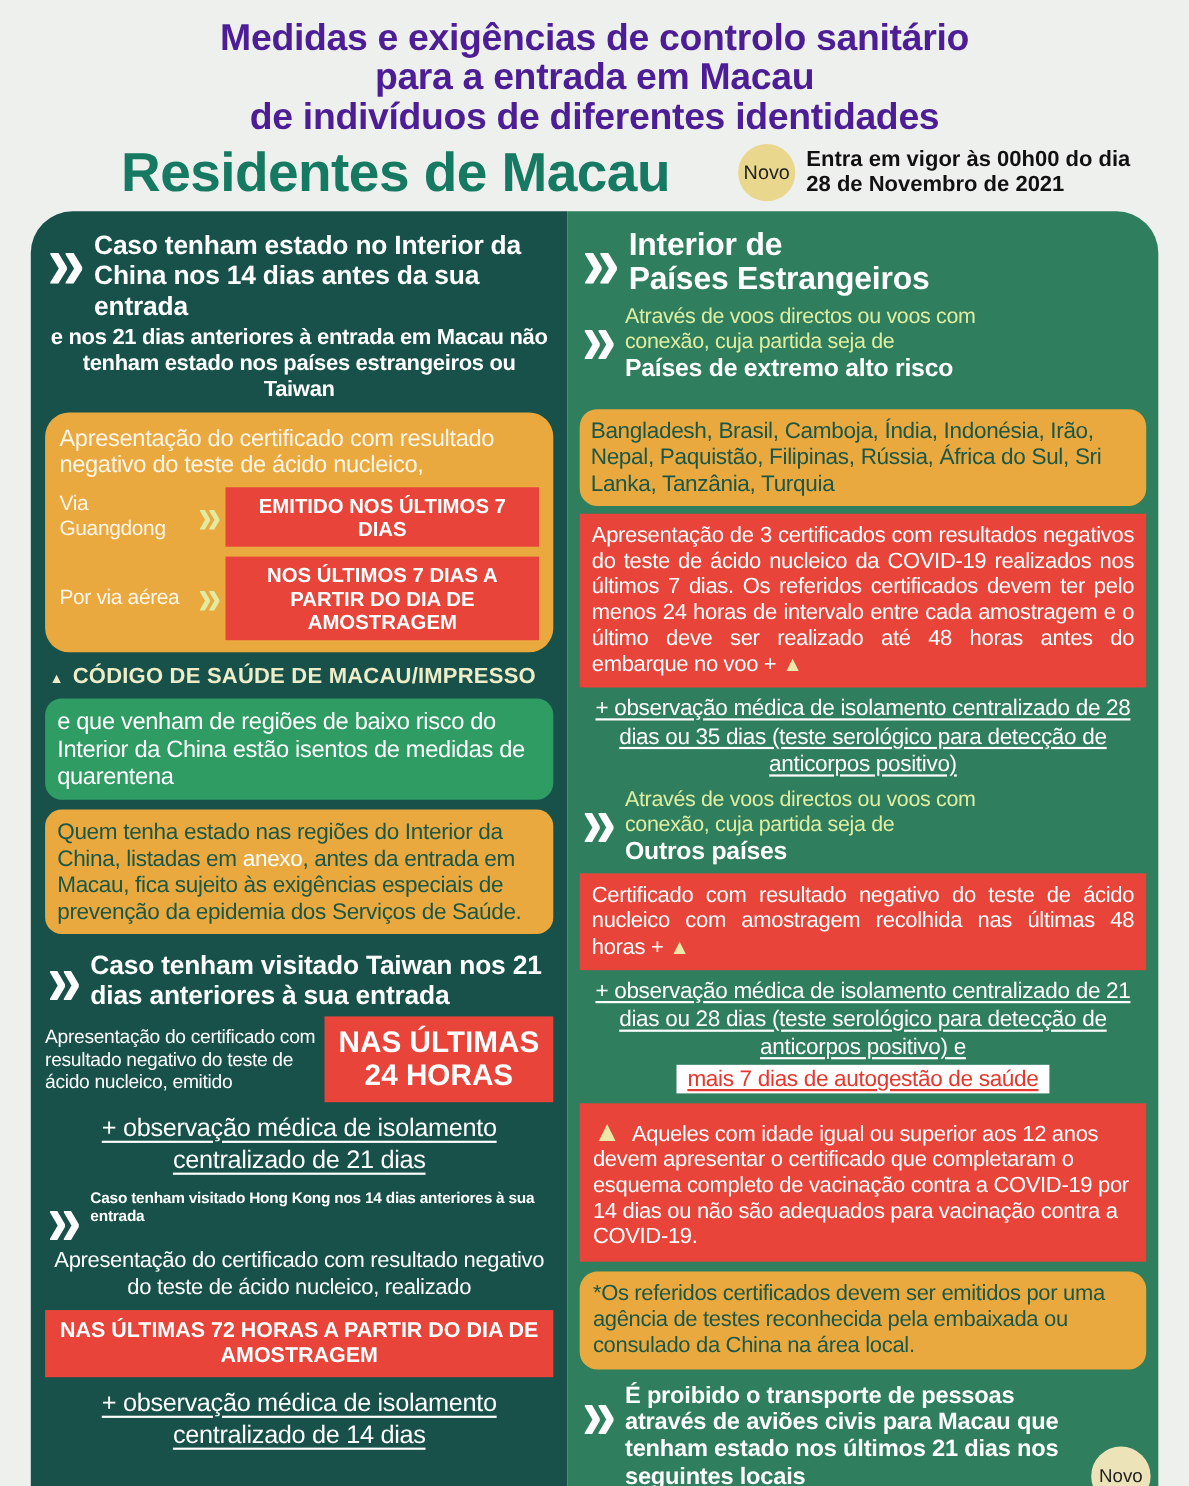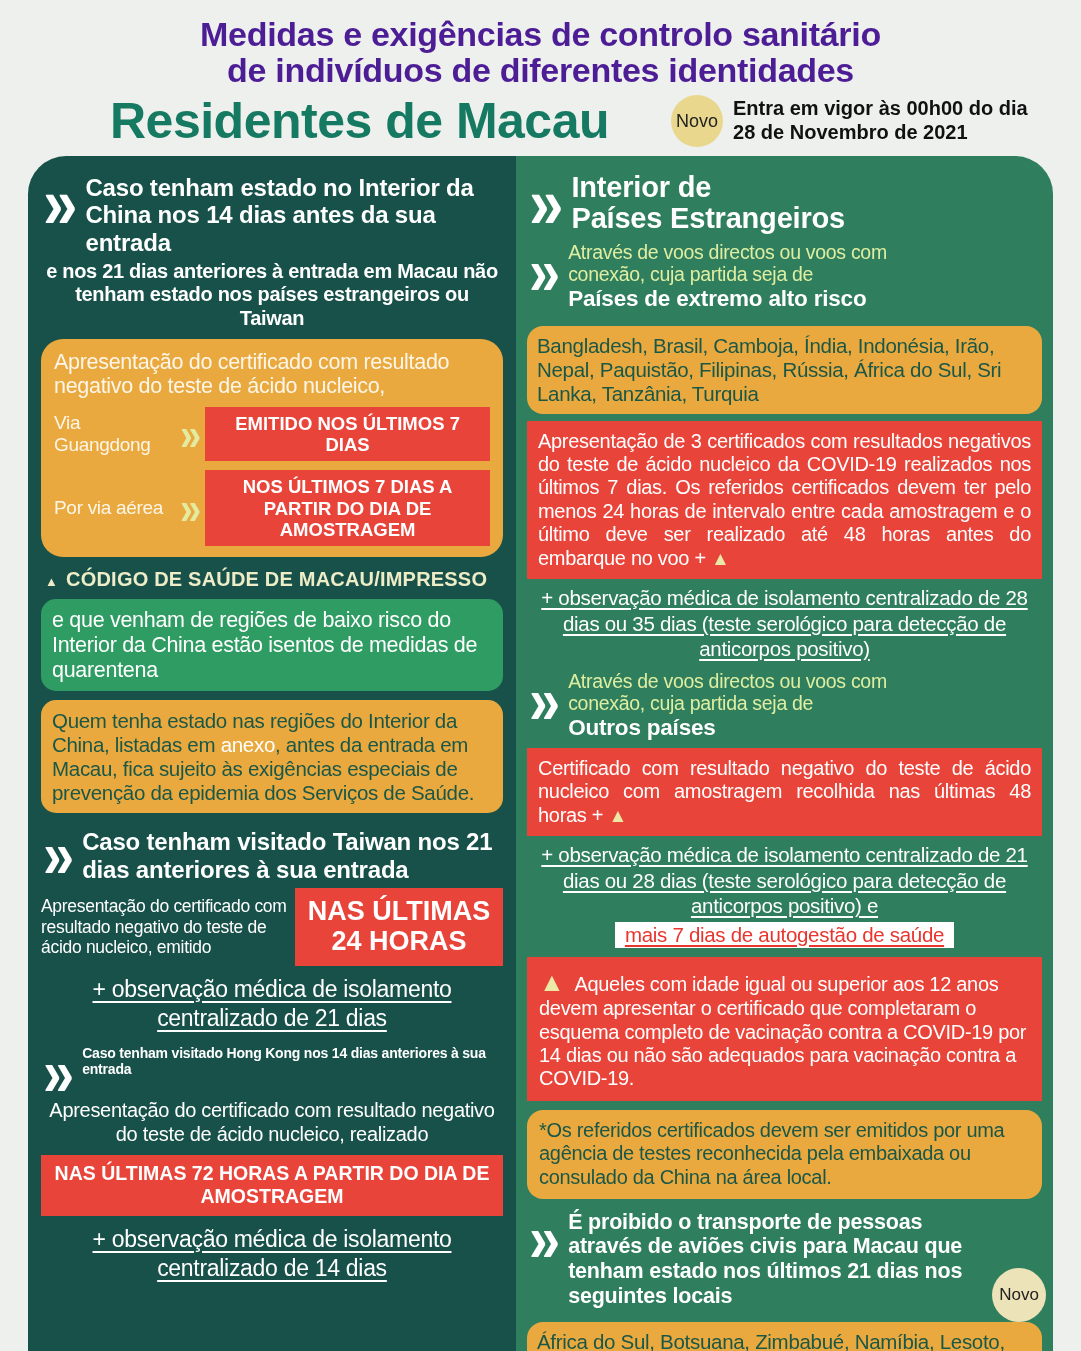--- a/index.html
+++ b/index.html
@@ -45,40 +45,41 @@
   .badge-24 { background:#e9443a; color:#fff; font-weight:bold; font-size:27px; line-height:1.1; text-align:center; padding:9px 10px; flex:0 0 208px; }
   .obs { text-decoration:underline; text-underline-offset:4px; text-align:center; font-size:23px; line-height:1.28; margin-top:9px; letter-spacing:-0.3px; }
   .s3-cert { text-align:center; font-size:20px; line-height:1.16; margin-top:5px; letter-spacing:-0.3px; }
   .badge-72 { background:#e9443a; color:#fff; font-weight:bold; font-size:19.5px; line-height:1.2; text-align:center; padding:7px 12px; width:fit-content; margin:9px auto 0; }
 
   
   .h-right { font-weight:bold; font-size:29px; line-height:1.08; letter-spacing:-0.2px; padding-top:2px; }
   .r-sub { display:flex; align-items:flex-start; margin-top:6px; }
   .r-sub-pale { color:#dfeea2; font-size:19.5px; line-height:1.16; letter-spacing:-0.3px; }
   .r-sub-cat { color:#fff; font-weight:bold; font-size:22.5px; line-height:1.1; margin-top:1px; letter-spacing:-0.2px; }
-  .countries { background:#e9a93e; border-radius:16px; padding:8px 10px; margin-top:14px; color:#1b5747; font-size:20.5px; line-height:1.17; letter-spacing:-0.3px; }
+  .countries { background:#e9a93e; border-radius:16px; padding:8px 10px; margin-top:24px; color:#1b5747; font-size:20.5px; line-height:1.17; letter-spacing:-0.3px; }
   .red-box { background:#e9443a; padding:9px 11px; margin-top:7px; font-size:20px; line-height:1.17; letter-spacing:-0.3px; text-align:justify; }
   .tri { color:#ece8a6; font-size:19px; }
   .obs-r { text-decoration:underline; text-underline-offset:3px; text-align:center; font-size:20.5px; line-height:1.25; margin-top:6px; letter-spacing:-0.3px; }
   .self-strip { background:#fff; color:#e8352e; text-decoration:underline; text-underline-offset:3px; font-size:20.5px; width:fit-content; margin:3px auto 0; padding:1px 10px; letter-spacing:-0.3px; }
   .vacc-box { background:#e9443a; padding:10px 12px; margin-top:9px; font-size:20px; line-height:1.17; letter-spacing:-0.3px; }
   .vacc-box .tri { font-size:26px; margin-right:10px; }
   .agency-box { background:#e9a93e; border-radius:16px; padding:9px 12px; margin-top:9px; color:#1b5747; font-size:20px; line-height:1.18; letter-spacing:-0.3px; }
   .prohibit { position:relative; display:flex; align-items:flex-start; margin-top:9px; padding-right:50px; }
   .h-prohibit { font-weight:bold; font-size:21.5px; line-height:1.15; letter-spacing:-0.2px; padding-top:2px; }
   .novo-circle2 { position:absolute; right:-4px; bottom:-14px; width:54px; height:54px; border-radius:50%; background:#ede3b8; color:#222; display:flex; align-items:center; justify-content:center; font-size:17px; z-index:2; }
 </style>
 </head>
 <body>
 
 <div class="page">
 
   <div class="hdr">
     <div class="hdr-title">
       <div>Medidas e exigências de controlo sanitário</div>
+      <div>para a entrada em Macau</div>
       <div>de indivíduos de diferentes identidades</div>
     </div>
     <div class="sub-row">
       <div class="audience">Residentes de Macau</div>
       <div class="novo-wrap">
         <div class="novo-circle">Novo</div>
         <div class="effective">
           <div>Entra em vigor às 00h00 do dia</div>
           <div>28 de Novembro de 2021</div>
         </div>

